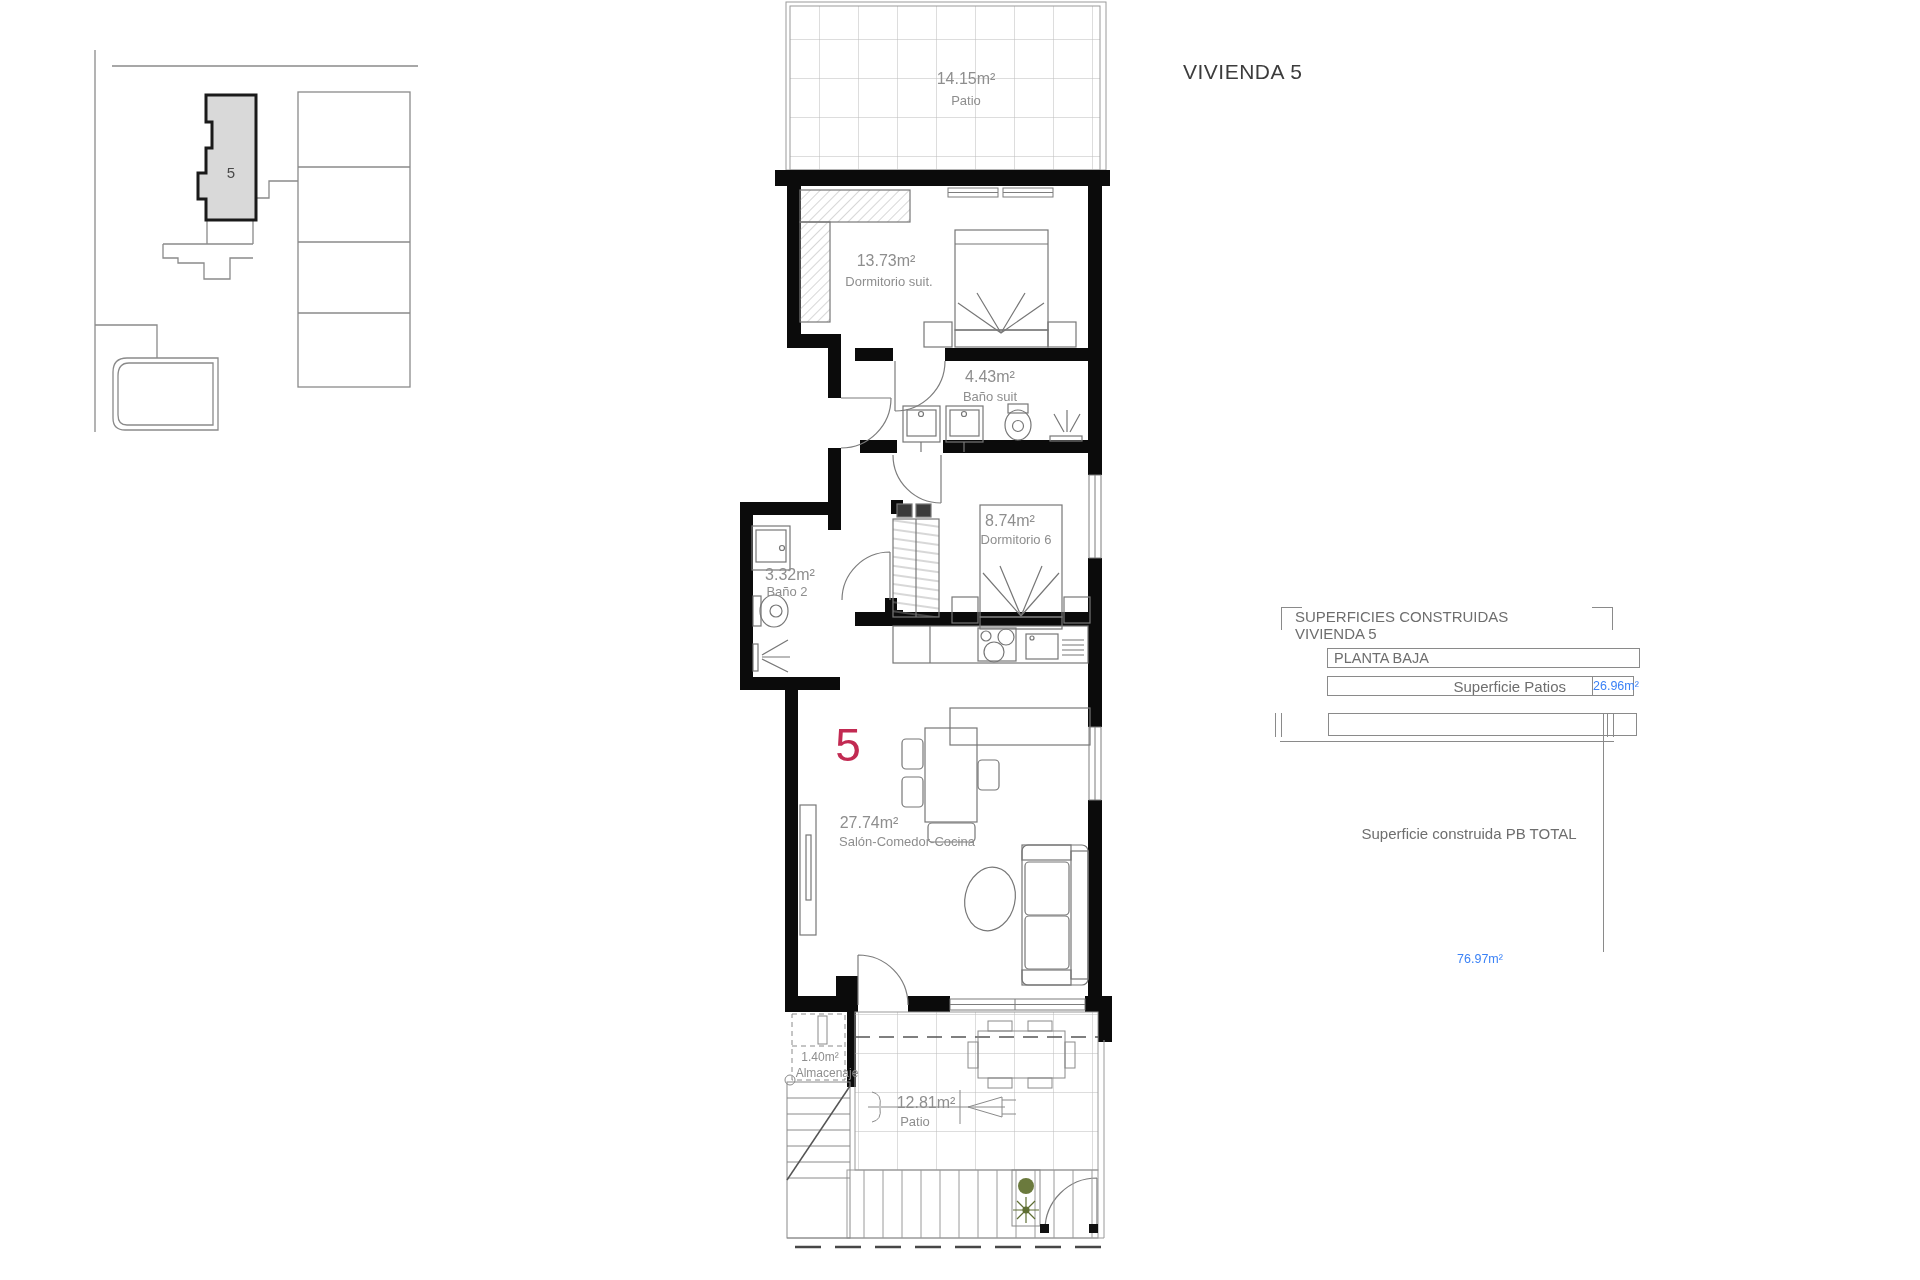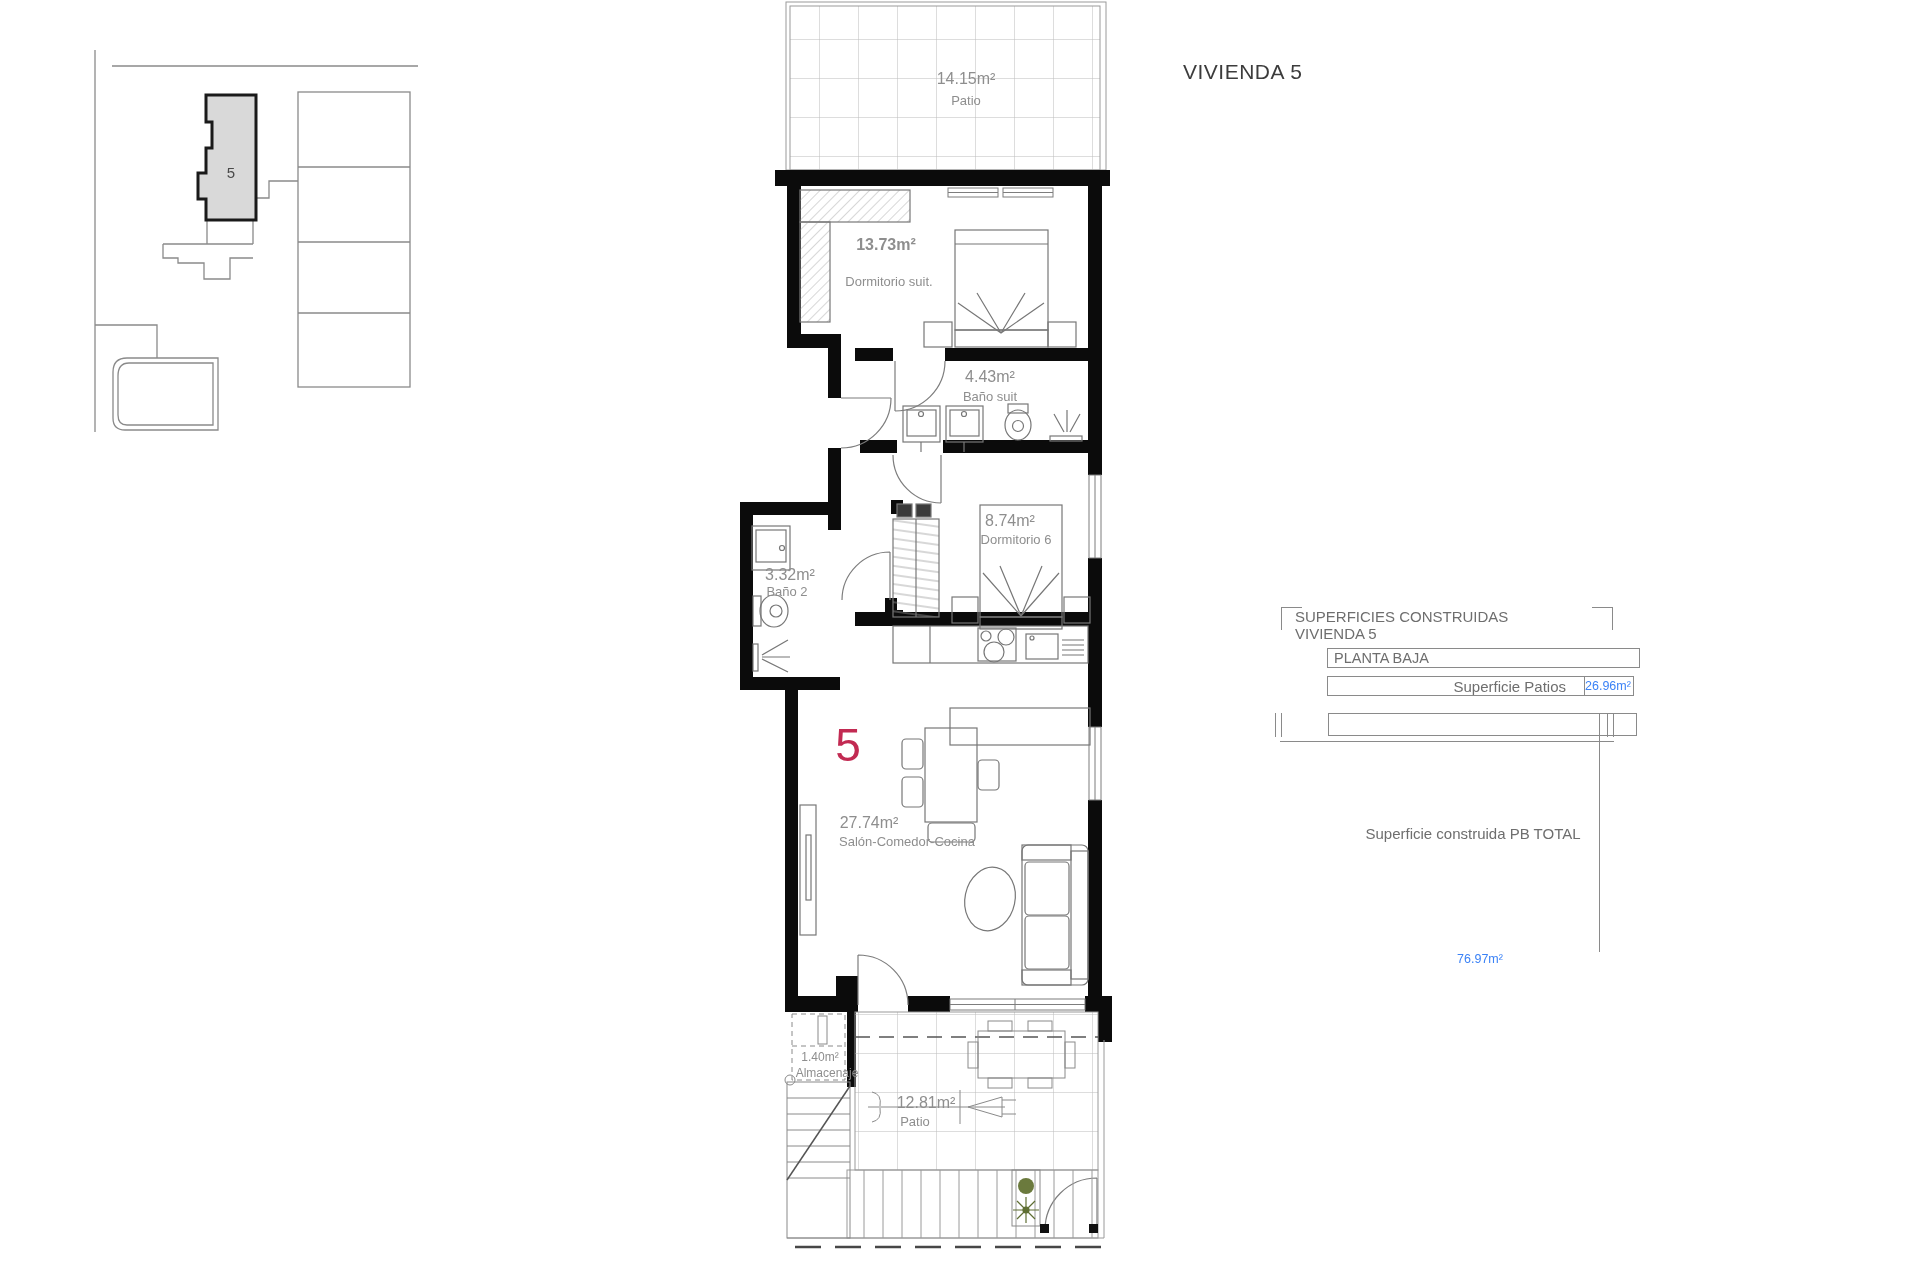--- a/index.html
+++ b/index.html
@@ -14,21 +14,21 @@
             font-weight:400;line-height:1;}
   .site-five{position:absolute;transform:translateX(-50%);font-size:15px;color:#4a4a4a;}
   .page-title{position:absolute;font-size:21px;color:#3c3c3c;letter-spacing:0.5px;}
   
   .sum-table{position:absolute;left:1270px;top:600px;width:350px;height:155px;color:#6e6e6e;}
   .sum-header{position:absolute;left:25px;top:8px;font-size:15px;line-height:17px;}
   .sum-box{position:absolute;border:1.5px solid #8a8a8a;background:#fff;display:flex;align-items:center;margin-left:40px;}
   .sum-planta{left:17px;top:48px;width:305px;height:18px;font-size:14.5px;padding-left:6px;}
   .sum-row{left:17px;top:76px;width:305px;height:18px;}
   .sum-row2{left:18px;top:113px;width:307px;height:21px;flex-direction:column;}
-  .sum-cell-l{flex:0 0 238px;text-align:right;padding-right:18px;font-size:15px;
+  .sum-cell-l{flex:0 0 238px;text-align:right;padding-right:26px;font-size:15px;
               border-right:1.5px solid #8a8a8a;height:100%;display:flex;align-items:center;justify-content:flex-end;}
   .sum-cell-v{flex:1;text-align:right;padding-right:5px;font-size:12.5px;color:#3b82f6;}
   .brk{position:absolute;width:20px;height:22px;}
   .brk-tl{left:11px;top:7px;border-left:1.5px solid #8a8a8a;border-top:1.5px solid #8a8a8a;}
   .brk-tr{left:322px;top:7px;border-right:1.5px solid #8a8a8a;border-top:1.5px solid #8a8a8a;}
   .dbl{position:absolute;top:113px;height:24px;width:5px;border-left:1.5px solid #8a8a8a;border-right:1.5px solid #8a8a8a;}
   .dbl-l{left:5px;}
   .dbl-r{left:337px;}
   .bottom-line{position:absolute;left:10px;top:141px;width:334px;border-top:1.5px solid #8a8a8a;}
 </style>
@@ -261,21 +261,21 @@
     </g>
   </svg>
 
   <div class="site-five" style="left:231px;top:164px;">5</div>
 
   <div class="page-title" style="left:1183px;top:60px;">VIVIENDA 5</div>
 
   <div class="lbl lbl-area" style="left:966px;top:70px;">14.15m²</div>
   <div class="lbl lbl-name" style="left:966px;top:93px;">Patio</div>
 
-  <div class="lbl lbl-area" style="left:886px;top:236px;font-weight:bold;">13.73m²</div>
+  <div class="lbl lbl-area" style="left:886px;top:252px;">13.73m²</div>
   <div class="lbl lbl-name" style="left:889px;top:274px;">Dormitorio suit.</div>
 
   <div class="lbl lbl-area" style="left:990px;top:368px;">4.43m²</div>
   <div class="lbl lbl-name" style="left:990px;top:389px;">Baño suit</div>
 
   <div class="lbl lbl-area" style="left:1010px;top:512px;">8.74m²</div>
   <div class="lbl lbl-name" style="left:1016px;top:532px;">Dormitorio 6</div>
 
   <div class="lbl lbl-area" style="left:790px;top:566px;">3.32m²</div>
   <div class="lbl lbl-name" style="left:787px;top:584px;">Baño 2</div>

